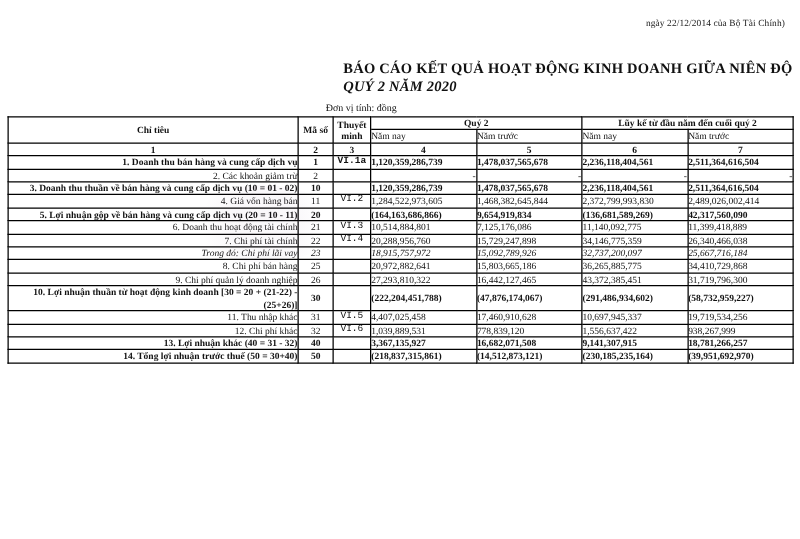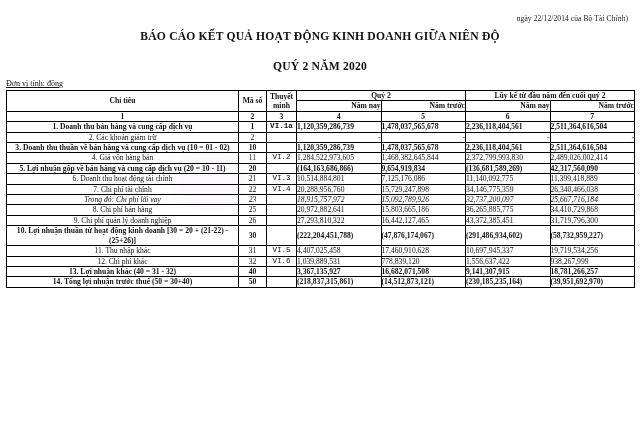--- a/index.html
+++ b/index.html
@@ -31,44 +31,44 @@
     font-size: 7.5px;
     line-height: 10px;
     padding-right: 6px;
     padding-top: 14px;
     color: #1a1a1a;
     letter-spacing: 0.1px;
   }
 
   
   .doc-title {
-    text-align: center;
+    text-align: right;
     font-weight: bold;
     font-size: 11.6px;
     line-height: 15px;
     letter-spacing: 0.2px;
-    margin-top: 5px;
+    margin-top: 23px;
   }
   .doc-subtitle {
     text-align: center;
     font-weight: bold;
     font-size: 11.6px;
     line-height: 15px;
     letter-spacing: 0.2px;
-    margin-top: 15px;
+    margin-top: 0;
+    font-style: italic;
   }
 
   
   .unit-line {
-    text-align: left;
+    text-align: center;
     font-size: 8px;
     line-height: 11px;
     margin-top: 4px;
     padding-right: 62px;
-    text-decoration: underline;
   }
 
   
   table.fin {
     border-collapse: collapse;
     width: 628px;
     margin-top: 1px;
     table-layout: fixed;
     padding-left: 45px;
   }
@@ -88,37 +88,37 @@
 
   
   .hd {
     text-align: center;
     font-weight: bold;
     font-size: 8.2px;
     line-height: 10px;
     padding: 2px 1px;
   }
   .hd-sub {
-    text-align: right;
-    font-weight: bold;
+    text-align: left;
+    font-weight: normal;
     font-size: 8.2px;
     line-height: 10px;
     padding: 1px 1px;
   }
   .hd-num {
     text-align: center;
     font-weight: bold;
     font-size: 8.4px;
     line-height: 10px;
     padding: 1px 1px;
   }
 
   
   td.name {
-    text-align: center;
+    text-align: right;
     padding: 3px 2px 3px 3px;
     font-size: 7.7px;
     line-height: 9.6px;
   }
   td.code {
     text-align: center;
     font-size: 7.9px;
   }
   td.note {
     text-align: center;

